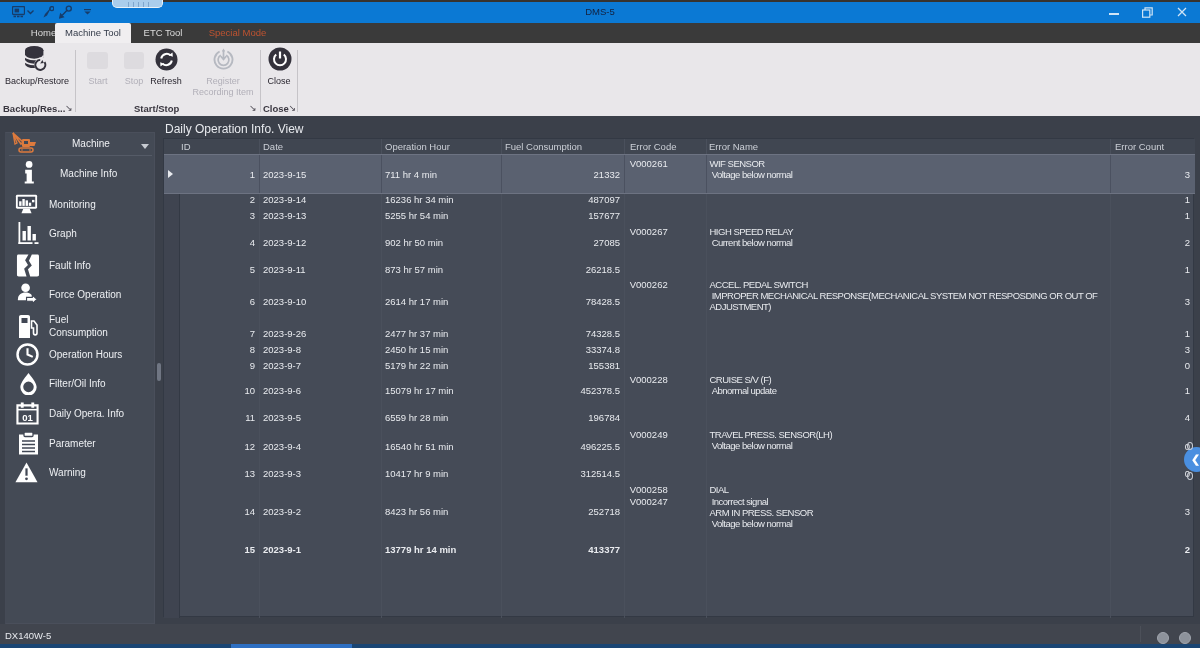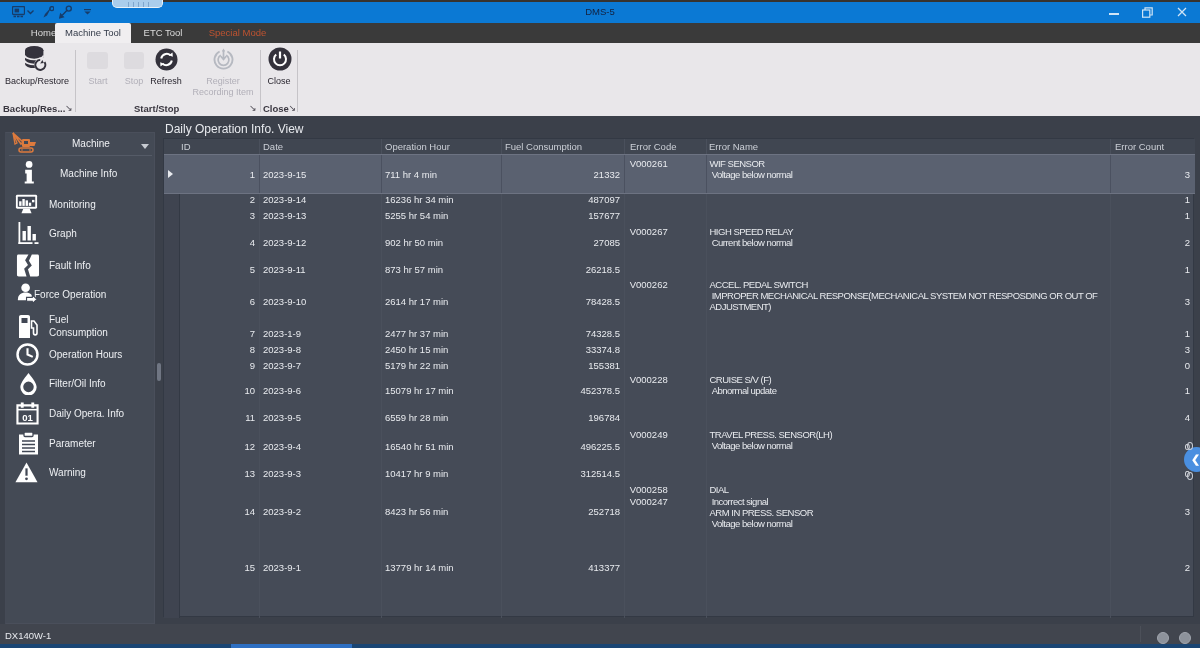--- a/index.html
+++ b/index.html
@@ -204,21 +204,21 @@
     <rect x="10" y="4" width="3.4" height="14.5" fill="#fff"></rect>
     <rect x="15" y="12" width="3.4" height="6.5" fill="#fff"></rect>
     <rect x="17" y="20.2" width="4" height="1.8" fill="#fff"></rect>
   </svg>
   <div class="sbtext abs" style="left:49px;top:143.5px;">Fault Info</div>
 
   <svg class="sbicon abs" style="left:16px;top:138px" width="24" height="23" viewBox="0 0 24 23">
     <path d="M3 0 C1.5 0 1 .5 1 2 v19 c0 1.5.5 2 2 2 h8 l-2.5-8 4-4 -3-5 3.5-6 Z" fill="#fff"></path>
     <path d="M15.5 0 l-3 6.5 3 5 -4 4 2.3 7.5 h7.2 c1.5 0 2-.5 2-2 V2 c0-1.5-.5-2-2-2 Z" fill="#fff" transform="translate(1,0)"></path>
   </svg>
-  <div class="sbtext abs" style="left:34px;top:173px;">Force Operation</div>
+  <div class="sbtext abs" style="left:49px;top:173px;">Force Operation</div>
 
   <svg class="sbicon abs" style="left:16px;top:167px" width="24" height="24" viewBox="0 0 24 24">
     <circle cx="10" cy="5" r="4.5" fill="#fff"></circle>
     <path d="M2 17 c0-4.5 3.5-7 8-7 s8 2.5 8 7 v1 H2 Z" fill="#fff"></path>
     <path d="M13 16 h6 v-2.5 l5 4.5 -5 4.5 V20 h-6 Z" fill="#fff" stroke="#414754" stroke-width="1.2" transform="translate(-2,-1)"></path>
   </svg>
   <div class="sbtext abs" style="left:49px;top:198px;">Fuel<br>Consumption</div>
 
   <svg class="sbicon abs" style="left:17px;top:199px" width="23" height="23" viewBox="0 0 23 23">
     <path d="M2 2 c0-1.2.8-2 2-2 h7 c1.2 0 2 .8 2 2 v21 H2 Z" fill="#fff"></path>
@@ -327,21 +327,21 @@
       <div class="cell cid vc">6</div>
       <div class="cell cdate vc">2023-9-10</div>
       <div class="cell chour vc">2614 hr 17 min</div>
       <div class="cell cfuel vc">78428.5</div>
       <div class="cell ccode">V000262</div>
       <div class="cell cname">ACCEL. PEDAL SWITCH<br>&nbsp;IMPROPER MECHANICAL RESPONSE(MECHANICAL SYSTEM NOT RESPOSDING OR OUT OF<br>ADJUSTMENT)</div>
       <div class="cell ccount vc">3</div>
     </div>
     <div class="row" style="top:186px;height:16.5px;">
       <div class="cell cid vc">7</div>
-      <div class="cell cdate vc">2023-1-9</div>
+      <div class="cell cdate vc">2023-9-26</div>
       <div class="cell chour vc">2477 hr 37 min</div>
       <div class="cell cfuel vc">74328.5</div>
       <div class="cell ccount vc">1</div>
     </div>
     <div class="row" style="top:201.5px;height:16.5px;">
       <div class="cell cid vc">8</div>
       <div class="cell cdate vc">2023-9-8</div>
       <div class="cell chour vc">2450 hr 15 min</div>
       <div class="cell cfuel vc">33374.8</div>
       <div class="cell ccount vc">3</div>
@@ -387,32 +387,32 @@
     </div>
     <div class="row" style="top:342.75px;height:58.6px;">
       <div class="cell cid vc">14</div>
       <div class="cell cdate vc">2023-9-2</div>
       <div class="cell chour vc">8423 hr 56 min</div>
       <div class="cell cfuel vc">252718</div>
       <div class="cell ccode">V000258<br>V000247</div>
       <div class="cell cname">DIAL<br>&nbsp;Incorrect signal<br>ARM IN PRESS. SENSOR<br>&nbsp;Voltage below normal</div>
       <div class="cell ccount vc">3</div>
     </div>
-    <div class="row" style="top:420px;height:16.5px;">
+    <div class="row" style="top:402px;height:16.5px;font-weight:bold;">
       <div class="cell cid vc">15</div>
       <div class="cell cdate vc">2023-9-1</div>
       <div class="cell chour vc">13779 hr 14 min</div>
       <div class="cell cfuel vc">413377</div>
       <div class="cell ccount vc">2</div>
     </div>
   </div>
 </div>
 
 <div class="abs" id="statusbar"></div>
-<div class="abs" id="statustext">DX140W-1</div>
+<div class="abs" id="statustext">DX140W-5</div>
 <div class="abs" style="left:1140px;top:626px;width:1px;height:16px;background:#4c5059;"></div>
 <div class="abs" id="bluestrip"></div>
 <div class="abs" id="bluestrip2"></div>
 <div class="stcirc" style="left:1157px;"></div>
 <div class="stcirc" style="left:1179px;"></div>
 
 <div id="fab"></div>
 <div id="fabchev">❮</div>
 <div class="ring" style="left:1187px;top:442px;"></div>
 <div class="ring" style="left:1187px;top:472px;"></div>

